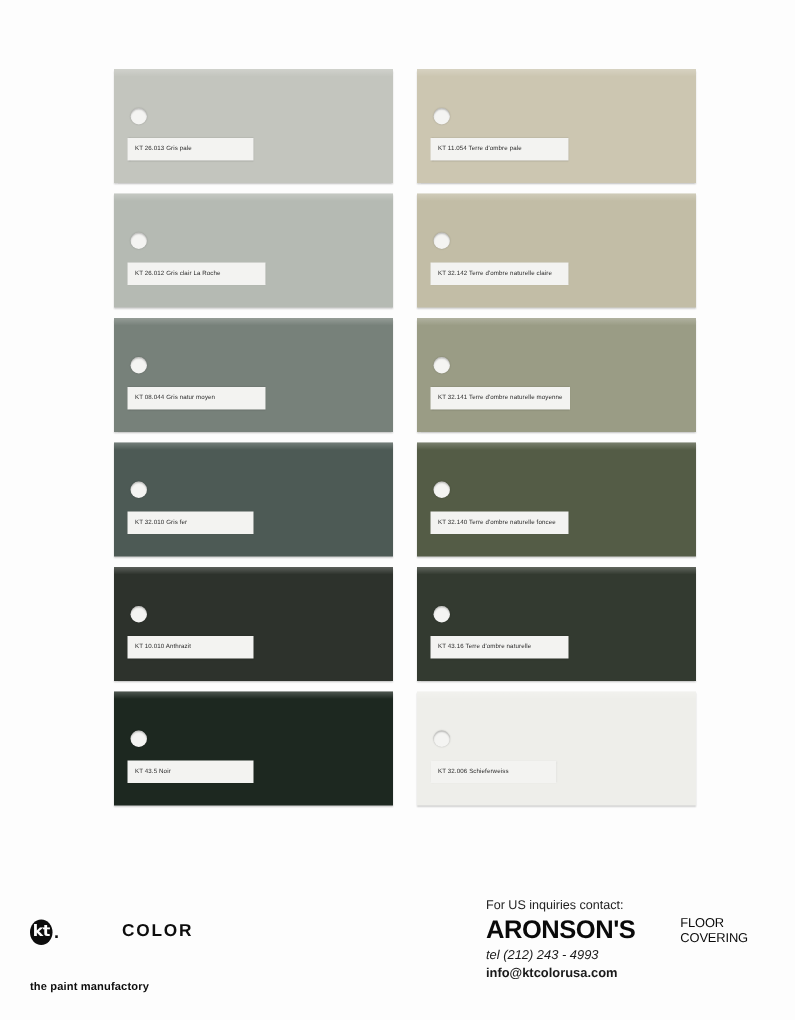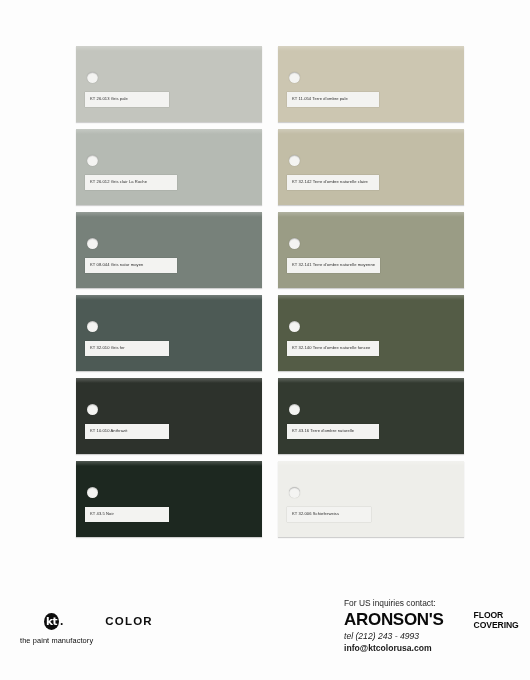--- a/index.html
+++ b/index.html
@@ -107,48 +107,47 @@
     height: 17px;
     border-radius: 50%;
     background: #0d0d0d;
     color: #ffffff;
     font-size: 10.5px;
     font-weight: bold;
     line-height: 17px;
     text-align: center;
     letter-spacing: -0.4px;
     font-family: "DejaVu Sans", sans-serif;
-    margin-left: 24px;
   }
   .brand-sep {
     color: #0d0d0d;
     font-size: 12px;
     font-weight: bold;
     margin: 0 0px 0 1px;
     line-height: 17px;
   }
   .brand-color {
     color: #0d0d0d;
     font-size: 11.5px;
     font-weight: bold;
     letter-spacing: 1.2px;
     line-height: 17px;
     margin-left: 42px;
   }
   .brand-tagline {
-    margin-top: 6px;
+    margin-top: 23px;
     color: #0d0d0d;
     font-size: 7.4px;
-    font-weight: normal;
+    font-weight: bold;
     letter-spacing: 0.1px;
   }
 
   .contact-block {
     position: absolute;
-    left: 344px;
+    left: 324px;
     top: 8px;
     width: 180px;
     color: #1a1a1a;
   }
   .contact-intro {
     font-size: 8.4px;
     line-height: 11px;
     color: #1f1f1f;
   }
   .contact-name-row {
@@ -158,21 +157,21 @@
   }
   .contact-name {
     font-size: 17px;
     font-weight: bold;
     letter-spacing: -0.3px;
     color: #0a0a0a;
     font-family: "Liberation Sans", sans-serif;
   }
   .contact-subname {
     font-size: 8.6px;
-    font-weight: bold;
+    font-weight: normal;
     letter-spacing: -0.1px;
     color: #0a0a0a;
     margin-left: 2px;
     padding-left: 28px;
   }
   .contact-tel {
     font-size: 8.6px;
     line-height: 11.5px;
     margin-top: 1px;
     font-style: italic;

